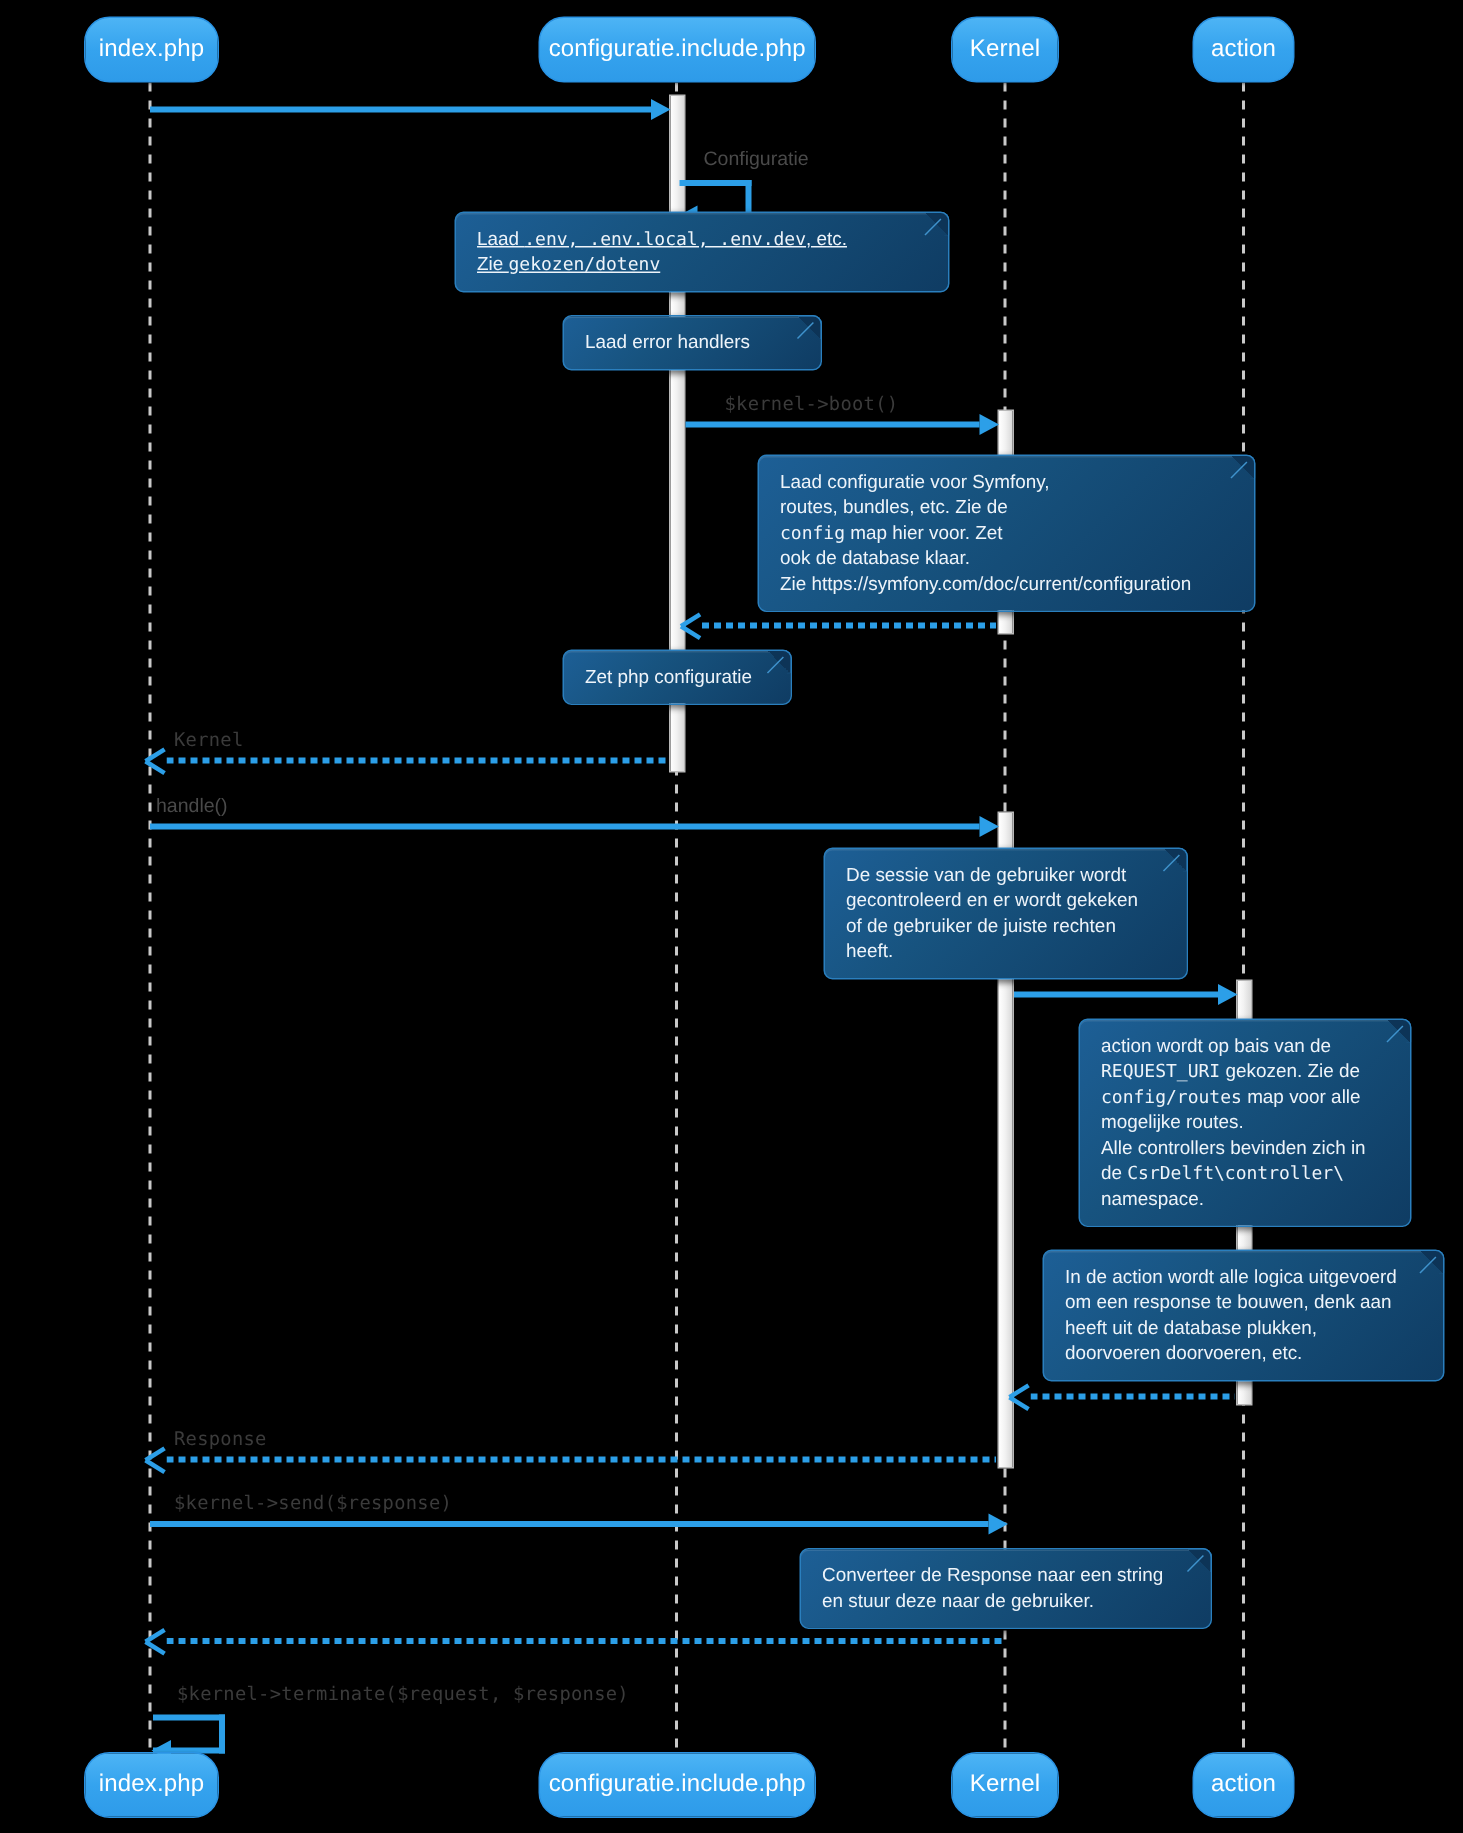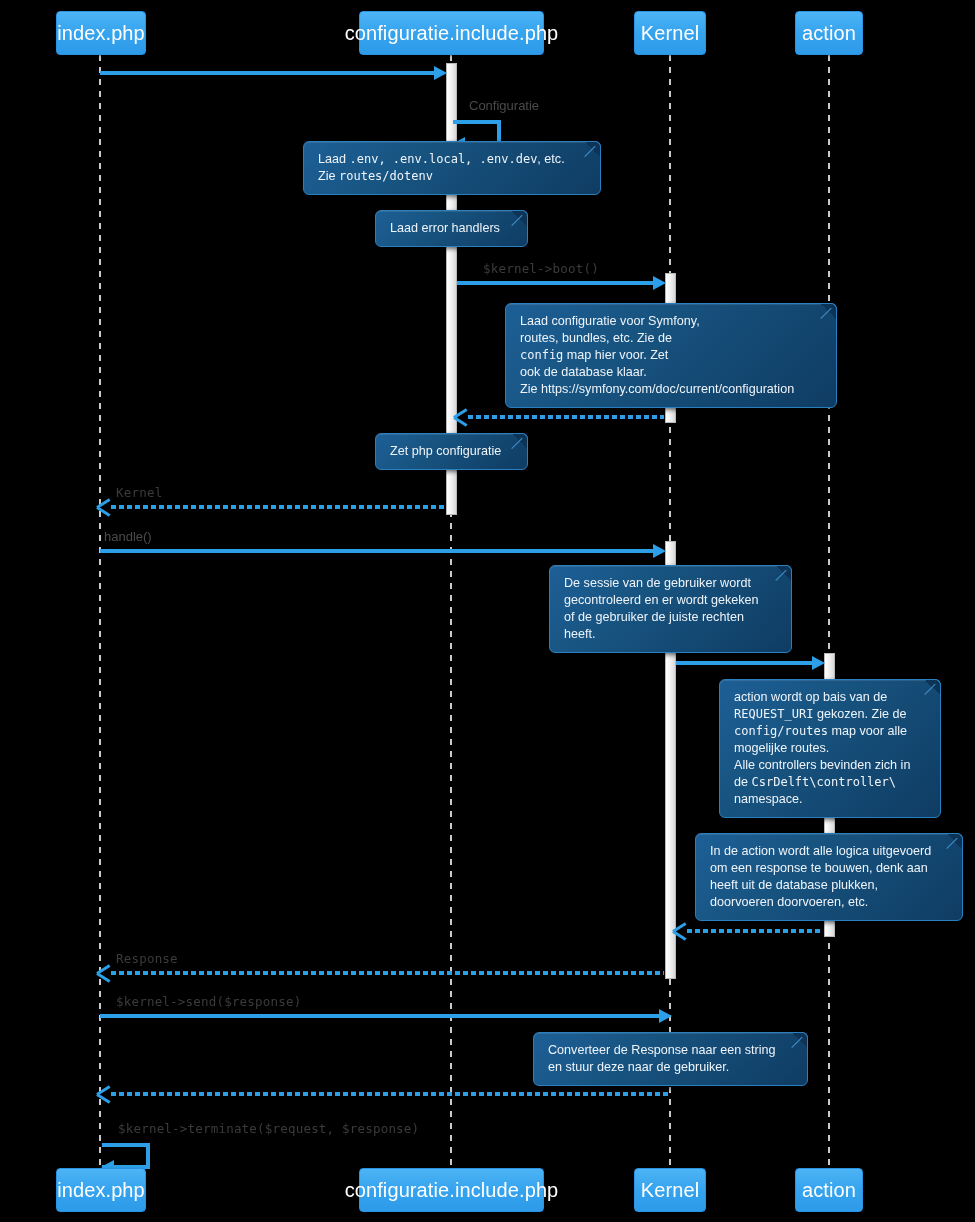--- a/index.html
+++ b/index.html
@@ -10,23 +10,23 @@
     -webkit-font-smoothing:antialiased;
   }
   #canvas{position:absolute;left:0;top:0;width:975px;height:1222px;}
 
   
   .participant{
     position:absolute;
     box-sizing:border-box;
     background:linear-gradient(to bottom,#4db4f5 0%,#35a3ee 50%,#2e9be9 100%);
     border:1px solid #2a93e4;
-    border-radius:4px;
+    border-radius:17px;
     color:#ffffff;
-    font-size:20px;
+    font-size:16px;
     display:flex;align-items:center;justify-content:center;
     letter-spacing:.1px;
     box-shadow:0 1px 2px rgba(0,0,0,.45);
     white-space:nowrap;
     z-index:40;
   }
 
   
   .lifeline{
     position:absolute;width:2px;z-index:5;
@@ -145,22 +145,22 @@
     <div class="head openleft" style="top: 966px; left: 97px;"></div>
     <div class="msglabel" style="left: 116px; top: 951px;">Response</div>
     <div class="arrow" style="left: 100px; top: 1014px; width: 559px;"></div>
     <div class="head right" style="top: 1009px; left: 659px;"></div>
     <div class="msglabel" style="left: 116px; top: 994px;">$kernel-&gt;send($response)</div>
     <div class="arrow dashed" style="left: 111px; top: 1092px; width: 559px;"></div>
     <div class="head openleft" style="top: 1087px; left: 97px;"></div>
     <div class="selfloop" style="left: 102px; top: 1143px; width: 48px; height: 26px;"></div>
     <div class="head left" style="left: 101px; top: 1160px;"></div>
     <div class="msglabel" style="left: 118px; top: 1121px;">$kernel-&gt;terminate($request, $response)</div>
-    <div class="note" style="left: 303px; top: 141px; width: 298px; min-height: 54px;"><span class="ln"><span>Laad </span><span class="mono">.env, .env.local, .env.dev</span><span>, etc.</span></span><span class="ln"><span>Zie </span><span class="mono">routes/dotenv</span></span><div class="fold"></div></div>
-    <div class="note" style="left: 375px; top: 210px; width: 153px; min-height: 34px;"><span class="ln"><span>Laad error handlers</span></span><div class="fold"></div></div>
+    <div class="note" style="left: 303px; top: 141px; width: 330px; min-height: 54px; text-decoration: underline;"><span class="ln"><span>Laad </span><span class="mono">.env, .env.local, .env.dev</span><span>, etc.</span></span><span class="ln"><span>Zie </span><span class="mono">gekozen/dotenv</span></span><div class="fold"></div></div>
+    <div class="note" style="left: 375px; top: 210px; width: 173px; min-height: 34px;"><span class="ln"><span>Laad error handlers</span></span><div class="fold"></div></div>
     <div class="note" style="left: 505px; top: 303px; width: 332px; min-height: 100px;"><span class="ln"><span>Laad configuratie voor Symfony,</span></span><span class="ln"><span>routes, bundles, etc. Zie de</span></span><span class="ln"><span class="mono">config</span><span> map hier voor. Zet</span></span><span class="ln"><span>ook de database klaar.</span></span><span class="ln"><span>Zie https://symfony.com/doc/current/configuration</span></span><div class="fold"></div></div>
     <div class="note" style="left: 375px; top: 433px; width: 153px; min-height: 34px;"><span class="ln"><span>Zet php configuratie</span></span><div class="fold"></div></div>
     <div class="note" style="left: 549px; top: 565px; width: 243px; min-height: 85px;"><span class="ln"><span>De sessie van de gebruiker wordt</span></span><span class="ln"><span>gecontroleerd en er wordt gekeken</span></span><span class="ln"><span>of de gebruiker de juiste rechten</span></span><span class="ln"><span>heeft.</span></span><div class="fold"></div></div>
     <div class="note" style="left: 719px; top: 679px; width: 222px; min-height: 137px;"><span class="ln"><span>action wordt op bais van de</span></span><span class="ln"><span class="mono">REQUEST_URI</span><span> gekozen. Zie de</span></span><span class="ln"><span class="mono">config/routes</span><span> map voor alle</span></span><span class="ln"><span>mogelijke routes.</span></span><span class="ln"><span>Alle controllers bevinden zich in</span></span><span class="ln"><span>de </span><span class="mono">CsrDelft\controller\</span></span><span class="ln"><span>namespace.</span></span><div class="fold"></div></div>
     <div class="note" style="left: 695px; top: 833px; width: 268px; min-height: 85px;"><span class="ln"><span>In de action wordt alle logica uitgevoerd</span></span><span class="ln"><span>om een response te bouwen, denk aan</span></span><span class="ln"><span>heeft uit de database plukken,</span></span><span class="ln"><span>doorvoeren doorvoeren, etc.</span></span><div class="fold"></div></div>
     <div class="note" style="left: 533px; top: 1032px; width: 275px; min-height: 51px;"><span class="ln"><span>Converteer de Response naar een string</span></span><span class="ln"><span>en stuur deze naar de gebruiker.</span></span><div class="fold"></div></div>
     <div class="participant" style="left: 56px; top: 11px; width: 90px; height: 44px;">
       <span>index.php</span>
     </div>
     <div class="participant" style="left: 359px; top: 11px; width: 185px; height: 44px;">

